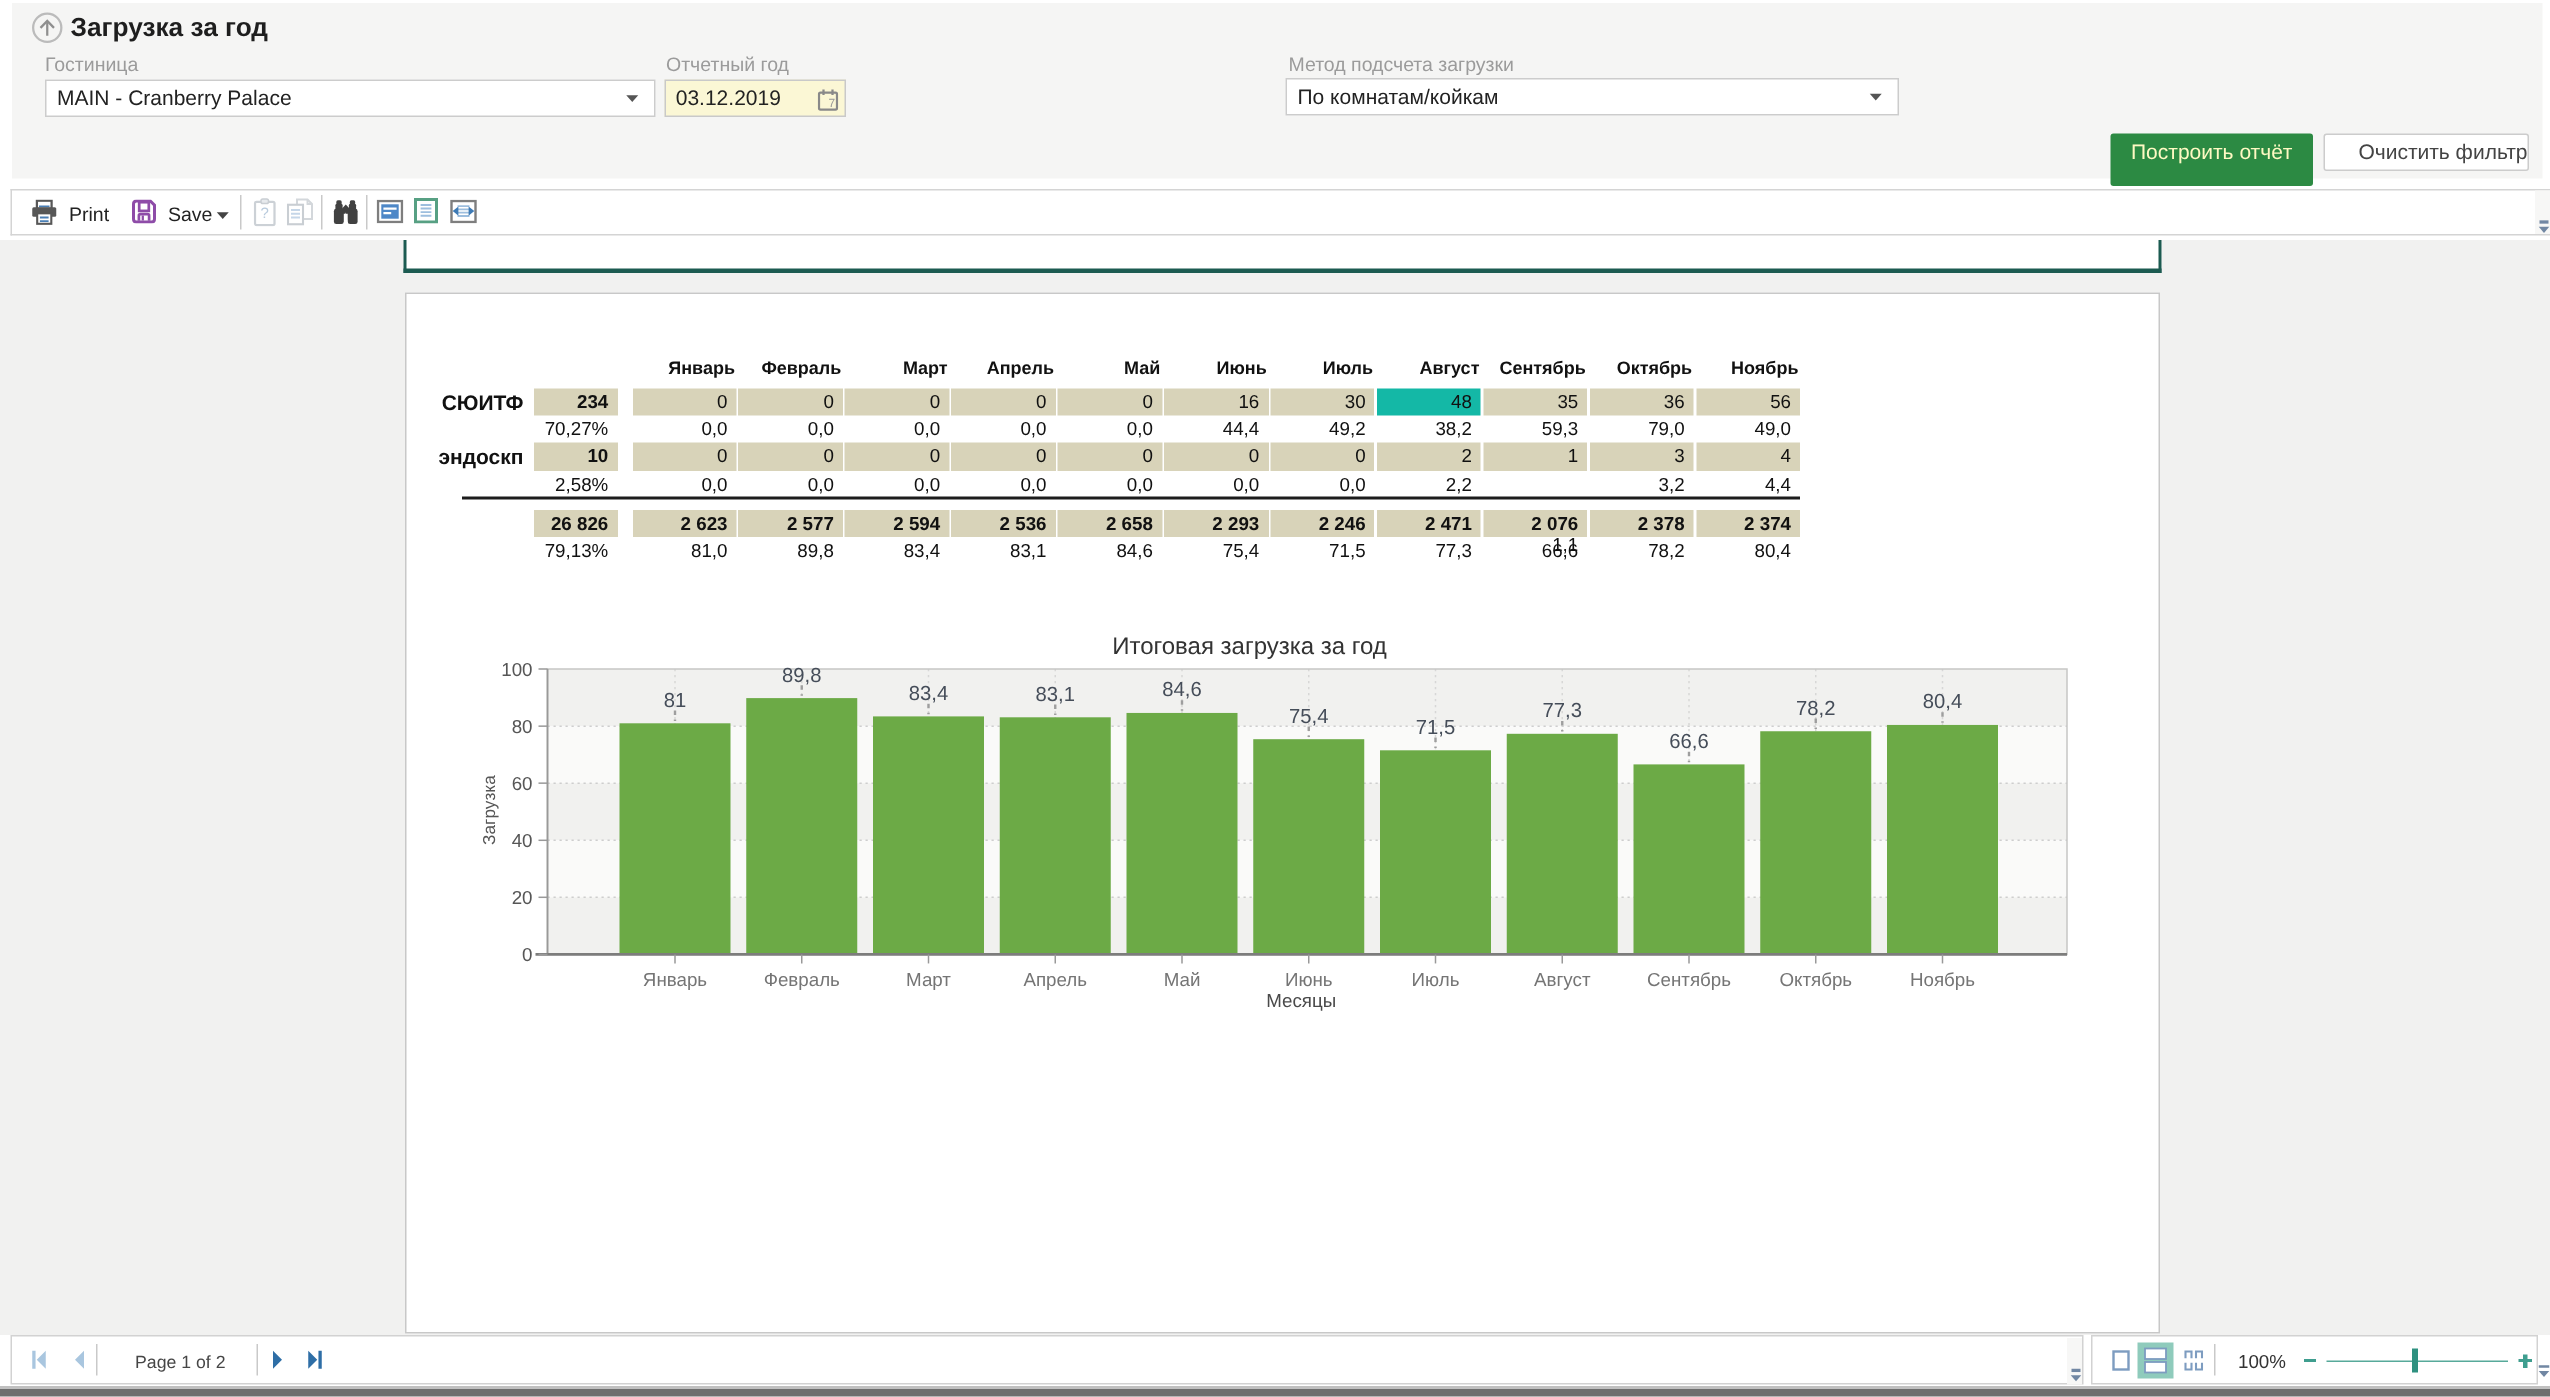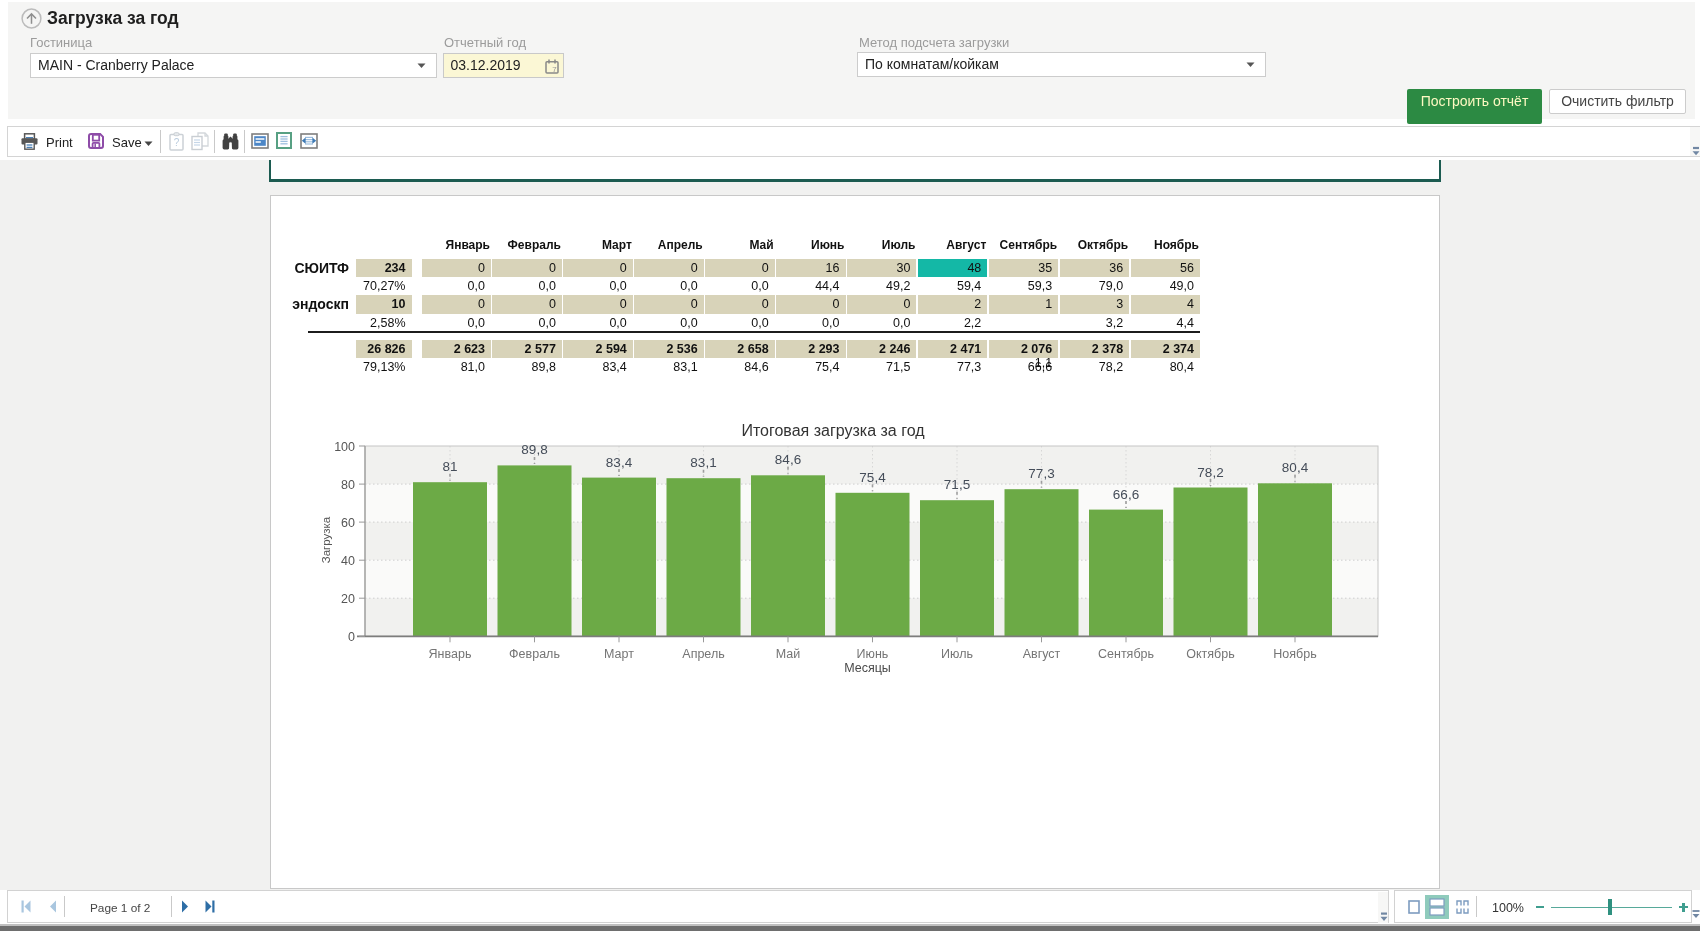--- a/index.html
+++ b/index.html
@@ -40,21 +40,21 @@
 </div>
 
 <div class="abs" style="left:859px;top:35px;font-size:13px;color:#9b9b9b;">Метод подсчета загрузки</div>
 <div class="abs" style="left:857px;top:52px;width:409px;height:25px;background:#fff;border:1px solid #ccc;font-size:14px;color:#222;line-height:23px;padding-left:7px;">По комнатам/койкам
   <svg style="position:absolute;right:10px;top:9px;" width="9" height="6" viewBox="0 0 9 6">
       <path d="M0.5 0.5 L4.5 5 L8.5 0.5 Z" fill="#555"></path>
     </svg>
 </div>
 
 <div class="abs" style="left:1407px;top:89px;width:135px;height:35px;background:#2c8a43;border-radius:2px;color:#fef9c3;font-size:14px;text-align:center;line-height:25px;">Построить отчёт</div>
-<div class="abs" style="left:1549px;top:89px;width:137px;height:25px;background:#fff;border:1px solid #ccc;border-radius:2px;color:#444;font-size:14px;text-align:center;line-height:23px;">Очистить фильтр</div>
+<div class="abs" style="left:1549px;top:89px;width:137px;height:25px;background:#fff;border:1px solid #ccc;border-radius:2px;color:#444;font-size:14px;text-align:right;line-height:23px;">Очистить фильтр</div>
 
 <div class="abs" style="left:7px;top:126px;width:1693px;height:31px;background:#fff;border:1px solid #d4d4d4;border-right:none;"></div>
 <div class="abs" style="left:1690px;top:127px;width:10px;height:29px;background:#f7f7f6;"></div>
 
 <svg class="abs" style="left:21px;top:133px;" width="17" height="17" viewBox="0 0 17 17">
   <rect x="3.6" y="0.8" width="9.8" height="5.4" fill="#fff" stroke="#575757" stroke-width="1.5"></rect>
   <line x1="5" y1="4.6" x2="12" y2="4.6" stroke="#4a7fb5" stroke-width="1.2"></line>
   <path d="M0.5 6.2 Q0.5 5.2 1.5 5.2 L15.5 5.2 Q16.5 5.2 16.5 6.2 L16.5 10.5 Q16.5 11.5 15.5 11.5 L1.5 11.5 Q0.5 11.5 0.5 10.5 Z" fill="#575757"></path>
   <rect x="3.8" y="9.2" width="9.4" height="7" fill="#fff" stroke="#575757" stroke-width="1.4"></rect>
   <line x1="5.6" y1="12" x2="11.4" y2="12" stroke="#4a7fb5" stroke-width="1.3"></line>
@@ -167,21 +167,21 @@
 <div class="tc" style="left:1059.6px;top:259.0px;width:69.5px;height:18.2px;background:#d8d3b9;">36</div>
 <div class="tc" style="left:1130.5px;top:259.0px;width:69.5px;height:18.2px;background:#d8d3b9;">56</div>
 <div class="tc" style="left:356.0px;top:277.2px;width:55.5px;height:18.2px;">70,27%</div>
 <div class="tc" style="left:421.5px;top:277.2px;width:69.5px;height:18.2px;">0,0</div>
 <div class="tc" style="left:492.4px;top:277.2px;width:69.5px;height:18.2px;">0,0</div>
 <div class="tc" style="left:563.3px;top:277.2px;width:69.5px;height:18.2px;">0,0</div>
 <div class="tc" style="left:634.2px;top:277.2px;width:69.5px;height:18.2px;">0,0</div>
 <div class="tc" style="left:705.1px;top:277.2px;width:69.5px;height:18.2px;">0,0</div>
 <div class="tc" style="left:776.0px;top:277.2px;width:69.5px;height:18.2px;">44,4</div>
 <div class="tc" style="left:846.9000000000001px;top:277.2px;width:69.5px;height:18.2px;">49,2</div>
-<div class="tc" style="left:917.8000000000001px;top:277.2px;width:69.5px;height:18.2px;">59,4</div>
+<div class="tc" style="left:917.8000000000001px;top:277.2px;width:69.5px;height:18.2px;">38,2</div>
 <div class="tc" style="left:988.7px;top:277.2px;width:69.5px;height:18.2px;">59,3</div>
 <div class="tc" style="left:1059.6px;top:277.2px;width:69.5px;height:18.2px;">79,0</div>
 <div class="tc" style="left:1130.5px;top:277.2px;width:69.5px;height:18.2px;">49,0</div>
 <div class="tc" style="left:356.0px;top:295.4px;width:55.5px;height:18.2px;background:#d8d3b9;font-weight:bold;">10</div>
 <div class="tc" style="left:421.5px;top:295.4px;width:69.5px;height:18.2px;background:#d8d3b9;">0</div>
 <div class="tc" style="left:492.4px;top:295.4px;width:69.5px;height:18.2px;background:#d8d3b9;">0</div>
 <div class="tc" style="left:563.3px;top:295.4px;width:69.5px;height:18.2px;background:#d8d3b9;">0</div>
 <div class="tc" style="left:634.2px;top:295.4px;width:69.5px;height:18.2px;background:#d8d3b9;">0</div>
 <div class="tc" style="left:705.1px;top:295.4px;width:69.5px;height:18.2px;background:#d8d3b9;">0</div>
 <div class="tc" style="left:776.0px;top:295.4px;width:69.5px;height:18.2px;background:#d8d3b9;">0</div>

